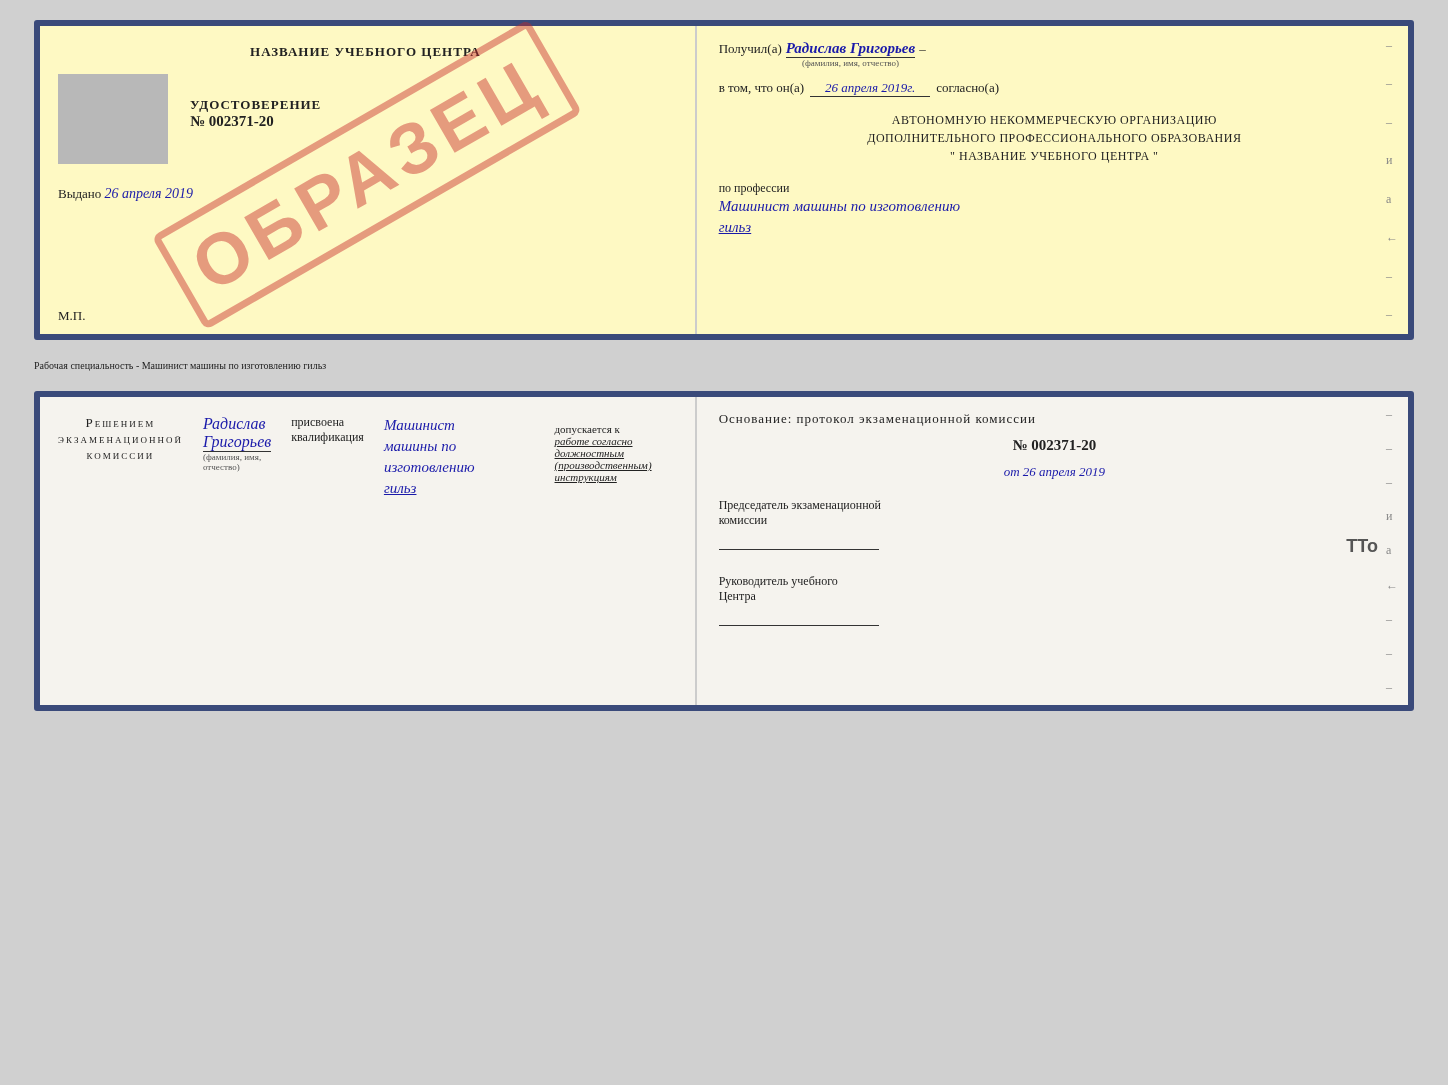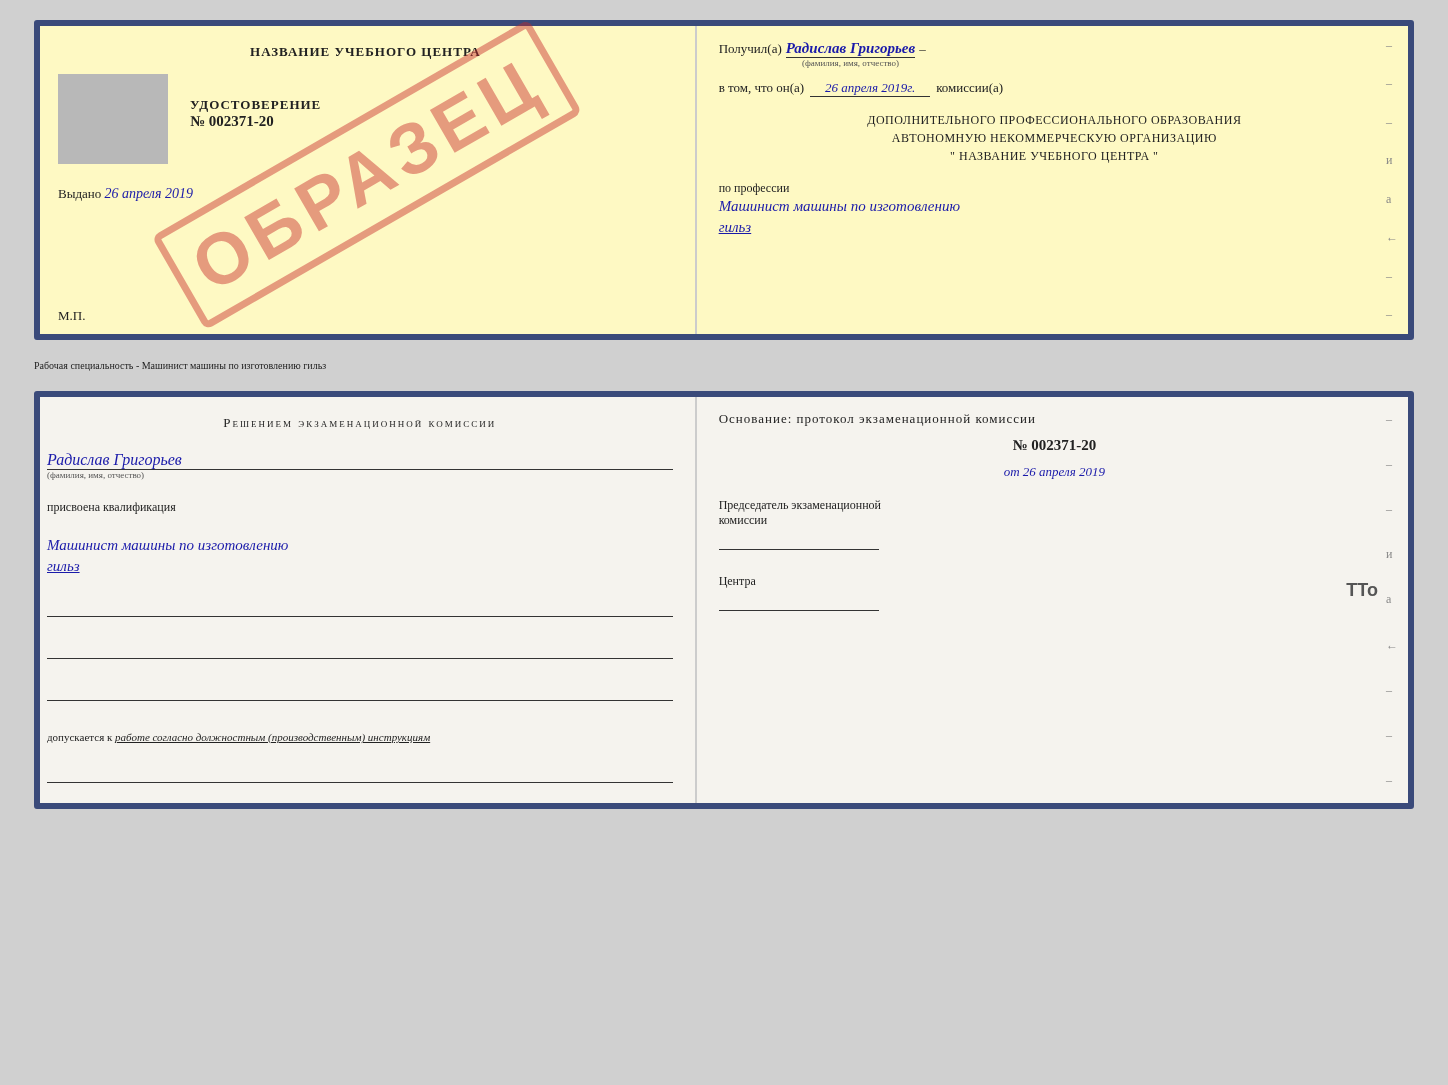--- a/index.html
+++ b/index.html
@@ -215,23 +215,23 @@
       width: 1380px;
       background: #f5f3ee;
       border: 6px solid #3a4a7a;
       border-radius: 3px;
       min-height: 320px;
     }
 
     .bottom-left {
       width: 48%;
       border-right: 2px solid #ccc;
-      padding: 18px 22px 18px 7px;
-      display: flex;
-      flex-direction: column;
+      padding: 18px 22px 18px 18px;
+      display: flex;
+      flex-direction: row;
       gap: 20px;
       position: relative;
     }
 
     .bottom-right {
       width: 52%;
       padding: 14px 18px 14px 22px;
       display: flex;
       flex-direction: column;
       gap: 10px;
@@ -386,26 +386,26 @@
       <div style="display:inline-flex;flex-direction:column;align-items:center;">
         <span class="poluchil-name">Радислав Григорьев</span>
         <span class="fio-hint">(фамилия, имя, отчество)</span>
       </div>
       <span>–</span>
     </div>
 
     <div class="vtom-line">
       <span>в том, что он(а)</span>
       <span class="date-underline">26 апреля 2019г.</span>
-      <span>комиссии(а)</span>
+      <span>согласно(а)</span>
     </div>
 
     <div class="org-block">
+      <div>АВТОНОМНУЮ НЕКОММЕРЧЕСКУЮ ОРГАНИЗАЦИЮ</div>
       <div>ДОПОЛНИТЕЛЬНОГО ПРОФЕССИОНАЛЬНОГО ОБРАЗОВАНИЯ</div>
-      <div>АВТОНОМНУЮ НЕКОММЕРЧЕСКУЮ ОРГАНИЗАЦИЮ</div>
       <div>"  НАЗВАНИЕ УЧЕБНОГО ЦЕНТРА  "</div>
     </div>
 
     <div class="profession-block">
       <div style="font-size:12px;">по профессии</div>
       <div class="profession-text">Машинист машины по изготовлению</div>
       <div class="profession-text" style="text-decoration:underline;">гильз</div>
     </div>
 
     <div class="right-side-dashes">
@@ -461,20 +461,21 @@
       <span>26 апреля 2019</span>
     </div>
 
     <div class="predsedatel-block">
       <div>Председатель экзаменационной</div>
       <div>комиссии</div>
       <div class="sign-line"></div>
     </div>
 
     <div class="rukovoditel-block">
+      <div>Руководитель учебного</div>
       <div>Центра</div>
       <div class="sign-line"></div>
     </div>
 
     <div class="tto-label">TTo</div>
 
     <div class="bottom-right-dashes">
       <span>–</span>
       <span>–</span>
       <span>–</span>

